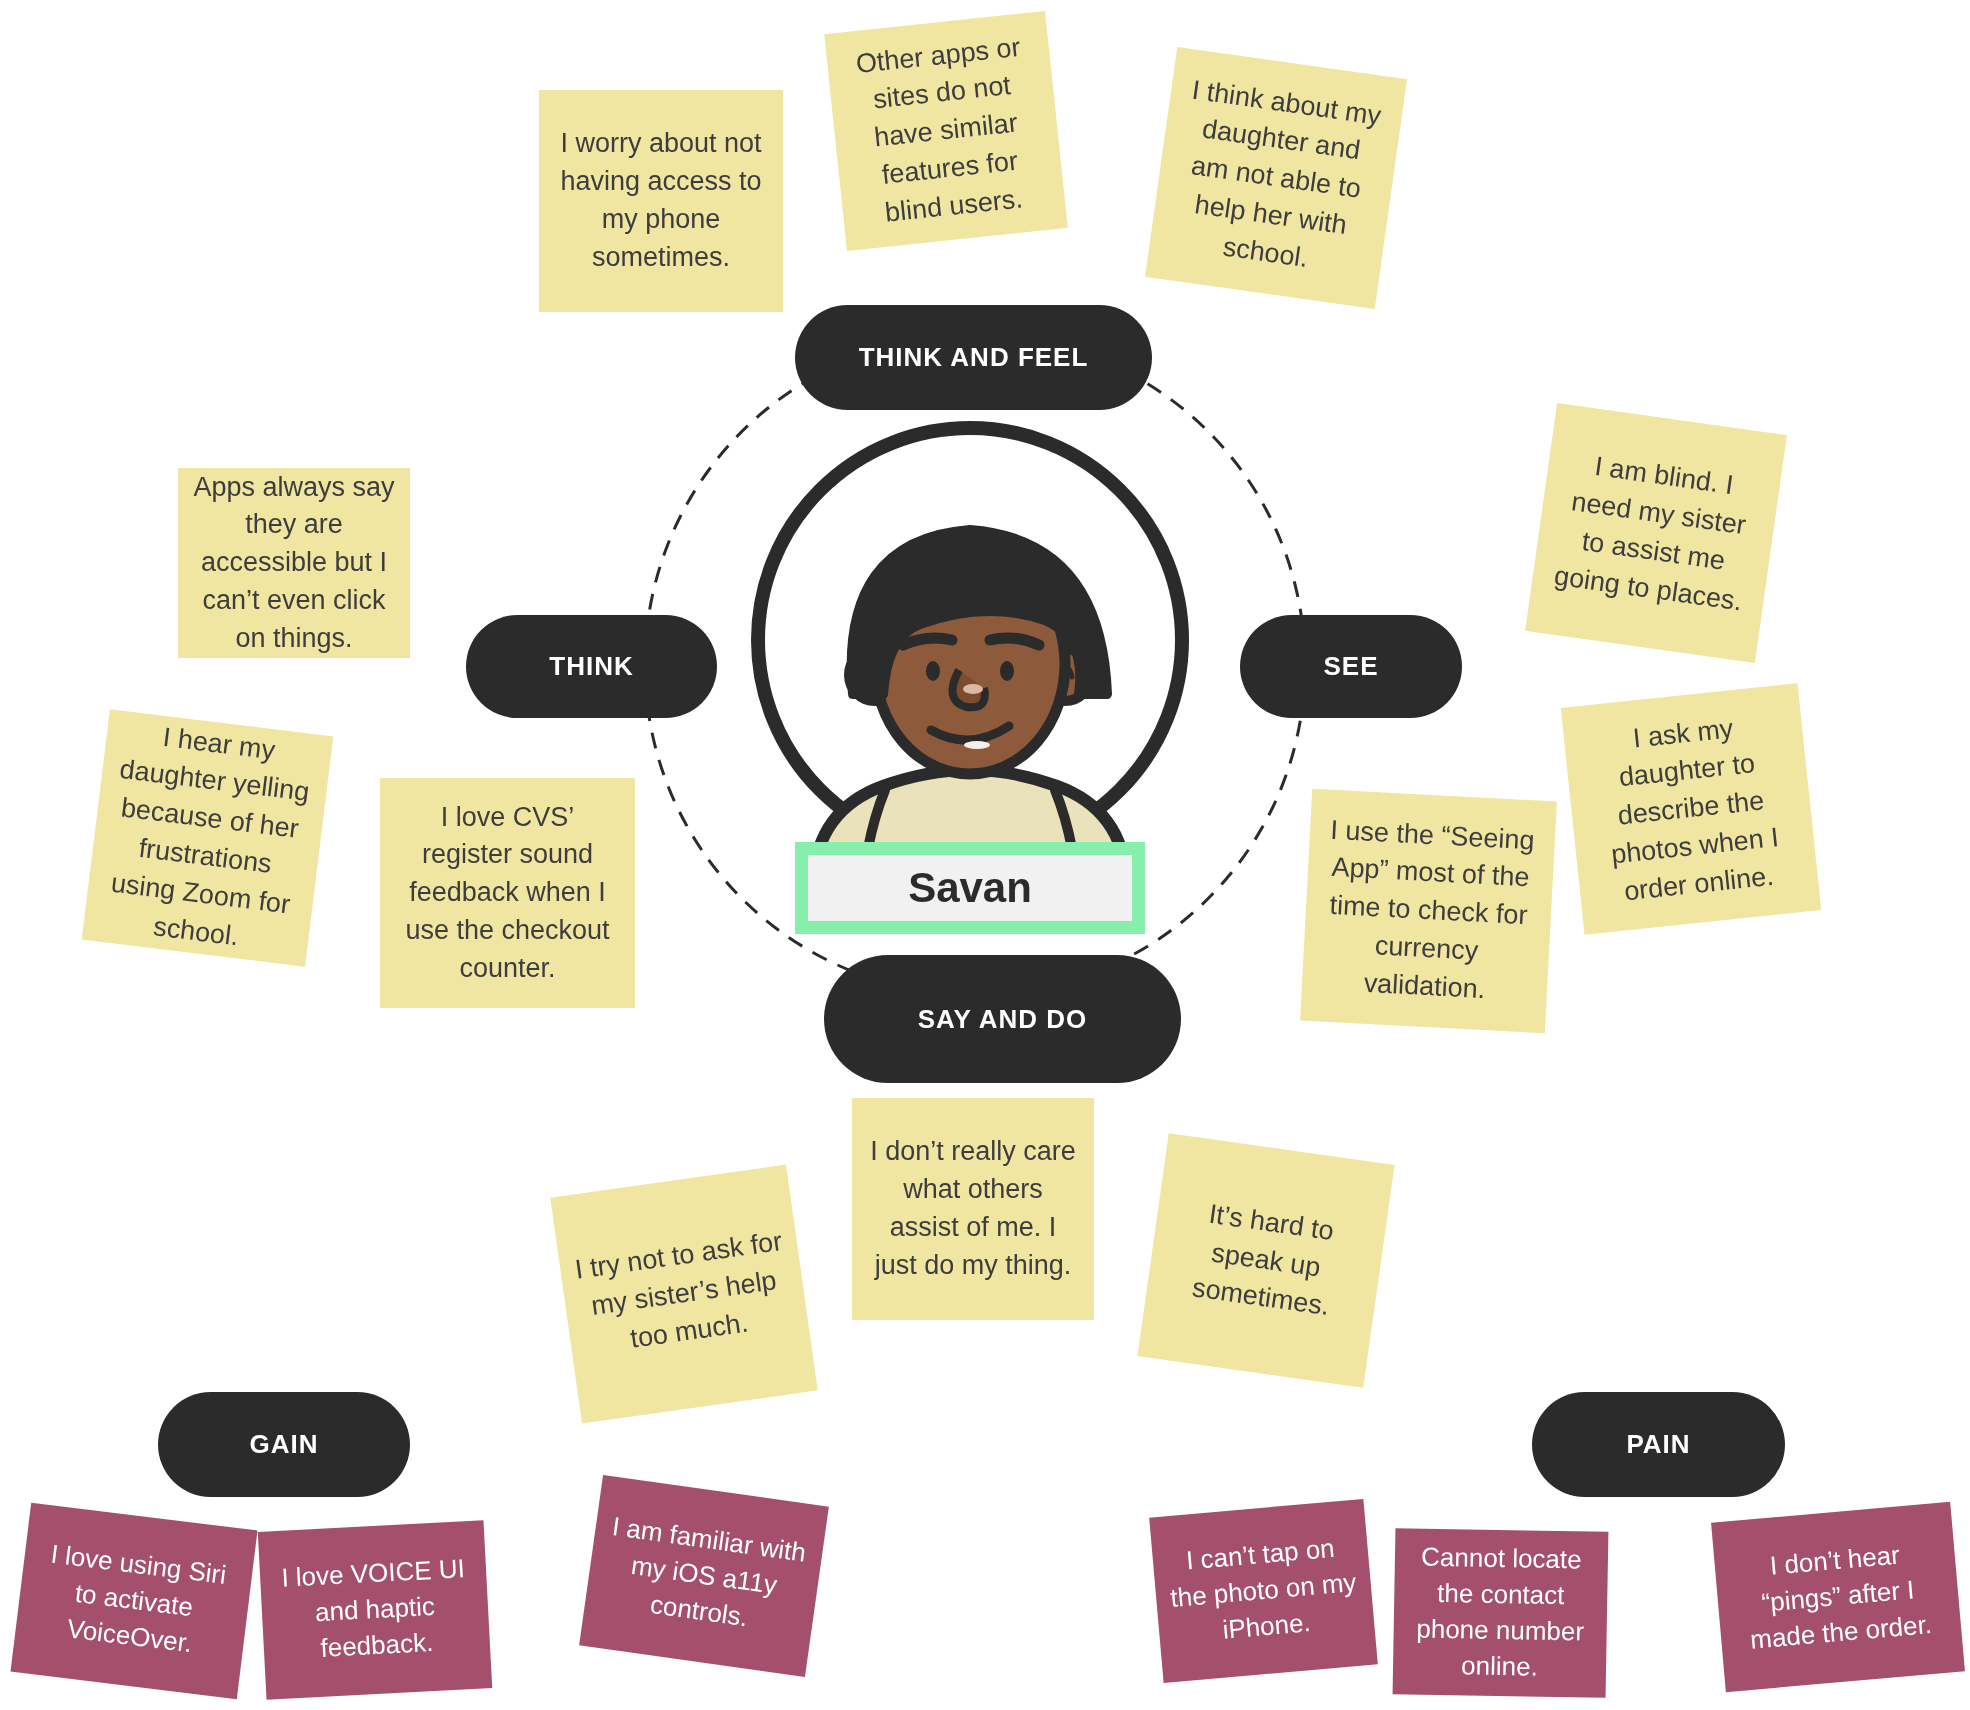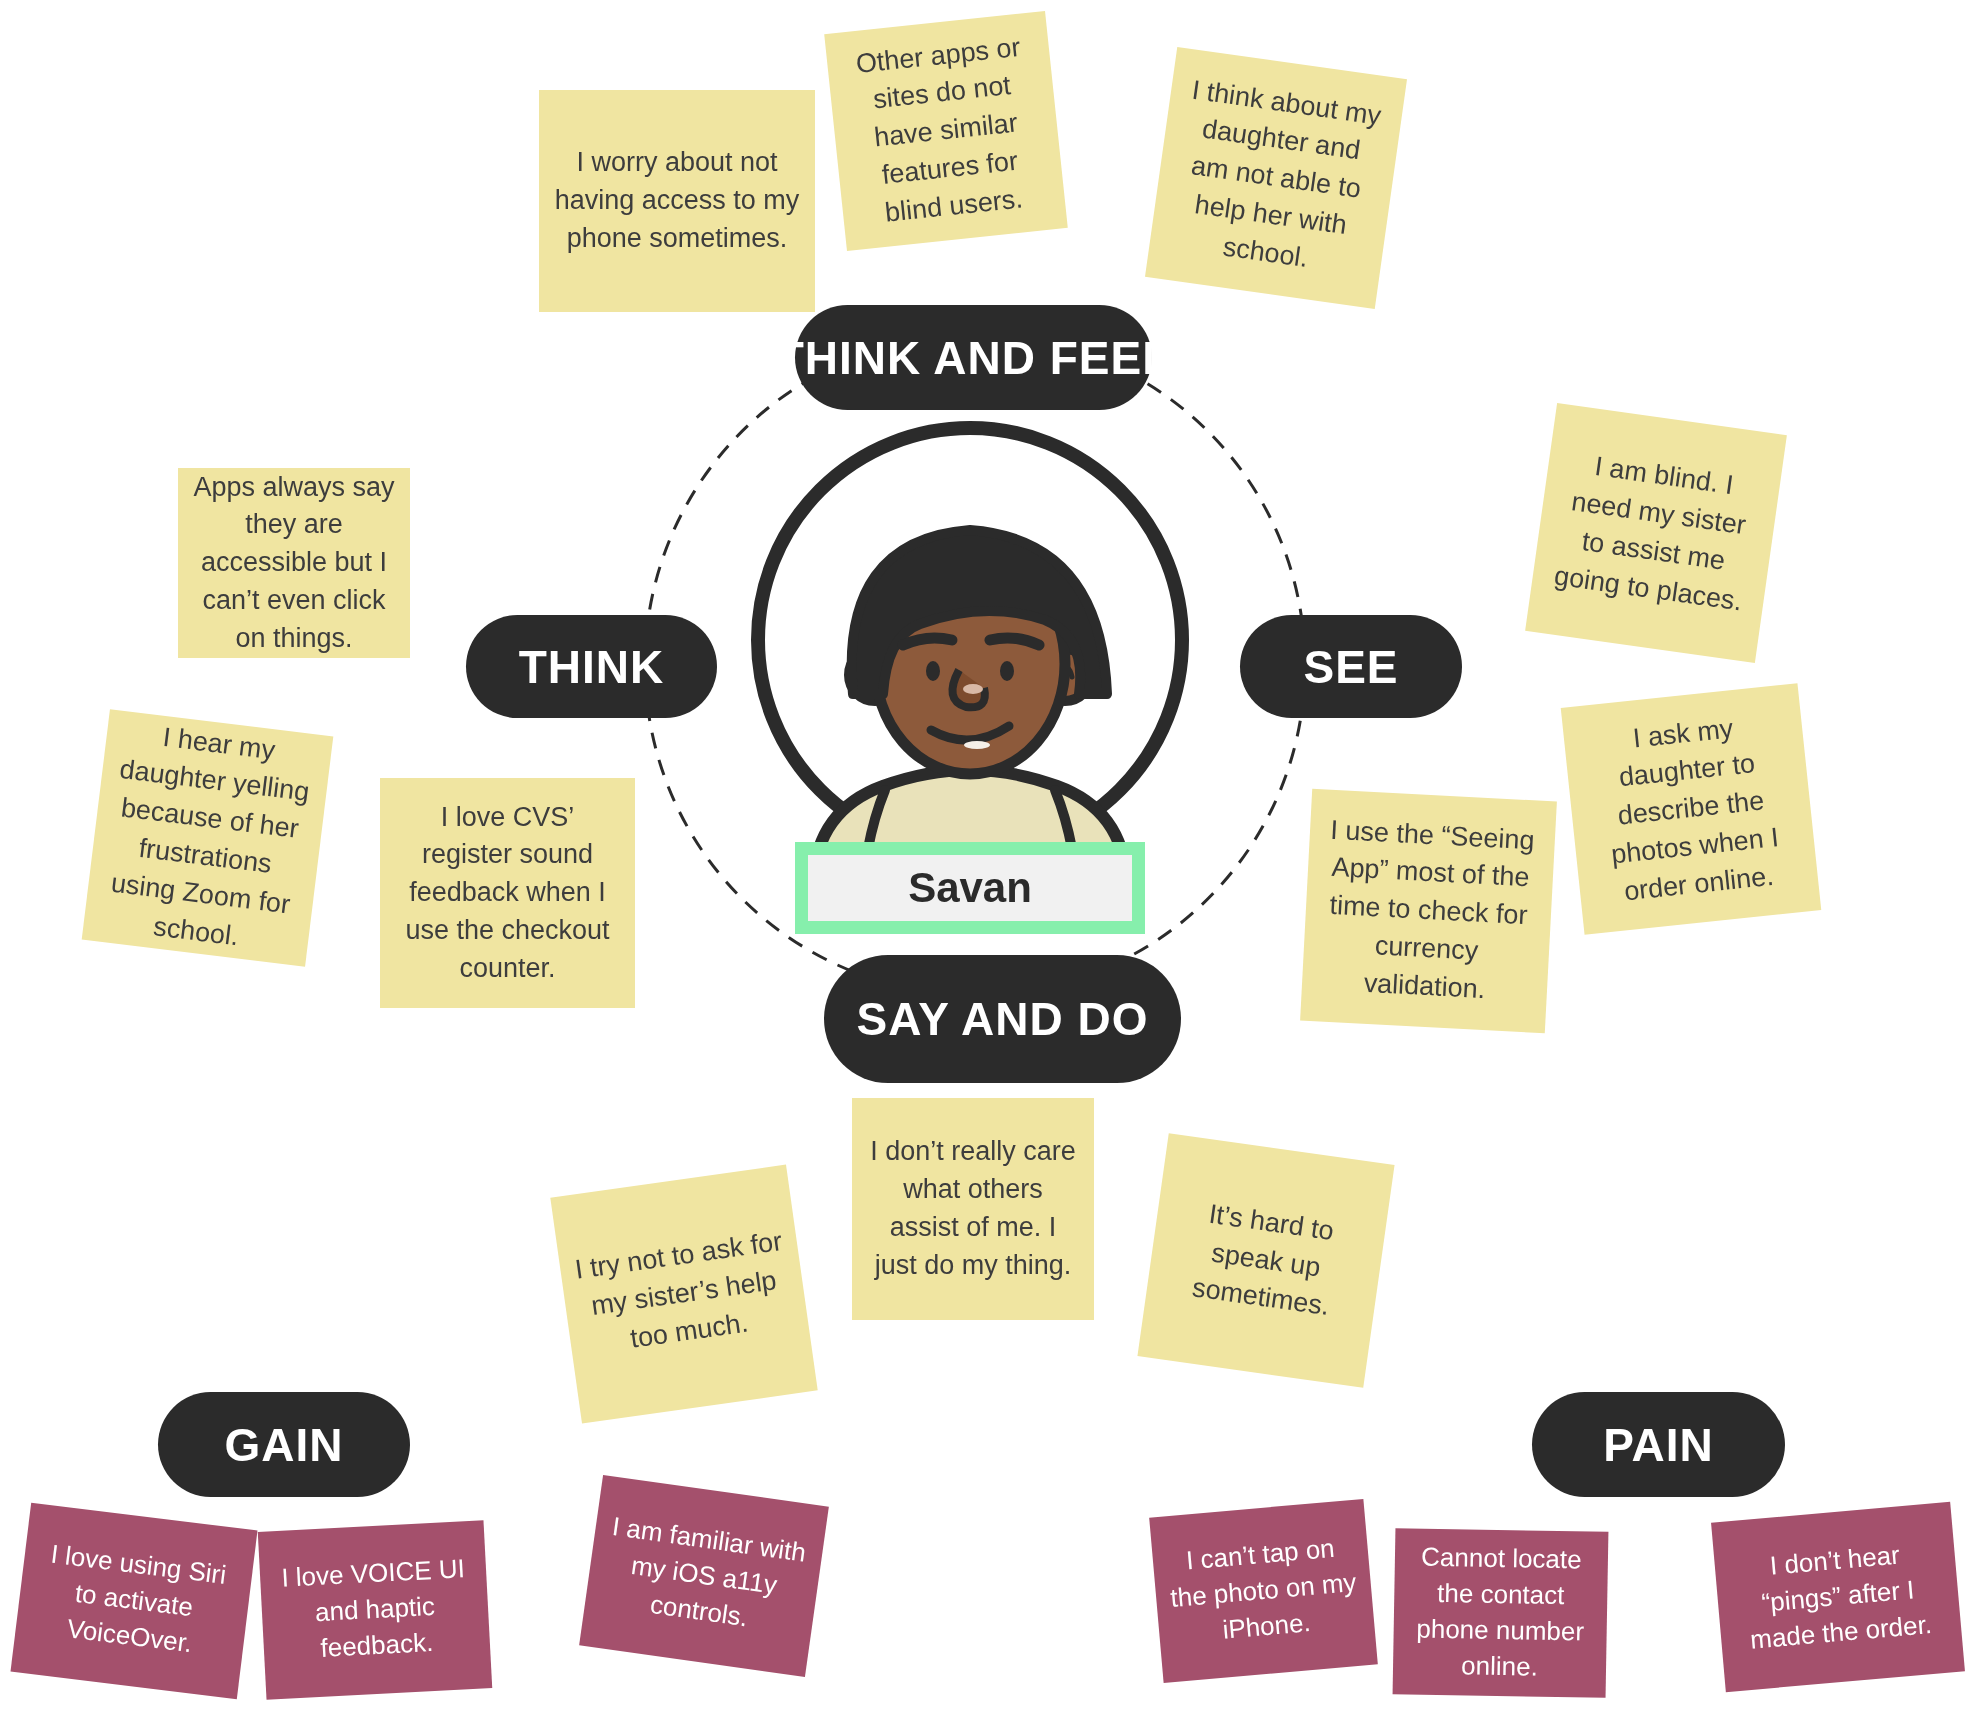--- a/index.html
+++ b/index.html
@@ -12,21 +12,21 @@
     overflow:hidden;
   }
   .abs{position:absolute;}
   .pill{
     position:absolute;
     background:#2b2b2b;
     border-radius:999px;
     display:flex;align-items:center;justify-content:center;
     color:#ffffff;
     font-weight:bold;
-    font-size:46px;
+    font-size:26px;
     letter-spacing:1px;
     white-space:nowrap;
     z-index:4;
   }
   .note{
     position:absolute;
     display:flex;align-items:center;justify-content:center;
     text-align:center;
     box-sizing:border-box;
     padding:16px 14px;
@@ -119,21 +119,21 @@
   <div class="pill" style="left:824px;top:955px;width:357px;height:128px">
     <span>SAY AND DO</span>
   </div>
   <div class="pill" style="left:1532px;top:1392px;width:253px;height:105px">
     <span>PAIN</span>
   </div>
   <div class="pill" style="left:158px;top:1392px;width:252px;height:105px">
     <span>GAIN</span>
   </div>
 
-  <div class="note yellow" style="left:539px;top:90px;width:276px;height:222px">
+  <div class="note yellow" style="left:539px;top:90px;width:244px;height:222px">
     <span>I worry about not having access to my phone sometimes.</span>
   </div>
   <div class="note yellow" style="left:835px;top:22px;width:222px;height:218px;transform:rotate(-6deg)">
     <span>Other apps or sites do not have similar features for blind users.</span>
   </div>
   <div class="note yellow" style="left:1160px;top:62px;width:232px;height:232px;transform:rotate(8deg)">
     <span>I think about my daughter and am not able to help her with school.</span>
   </div>
 
   <div class="note yellow" style="left:178px;top:468px;width:232px;height:190px">

